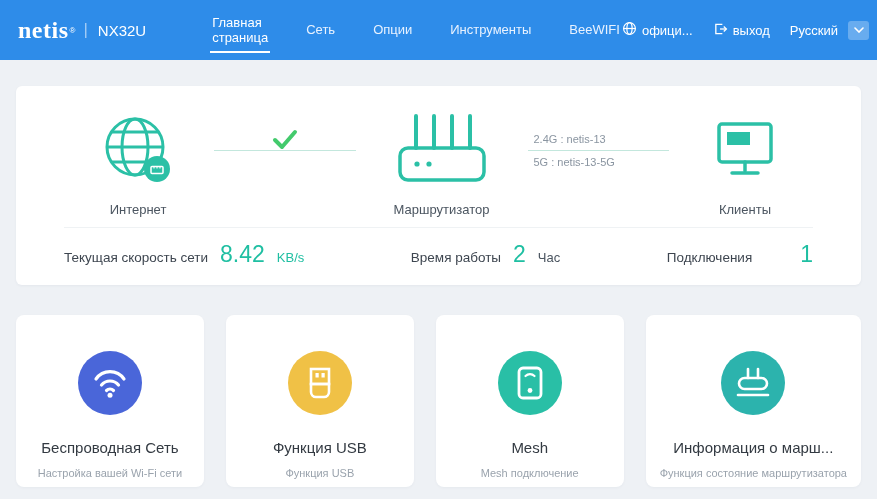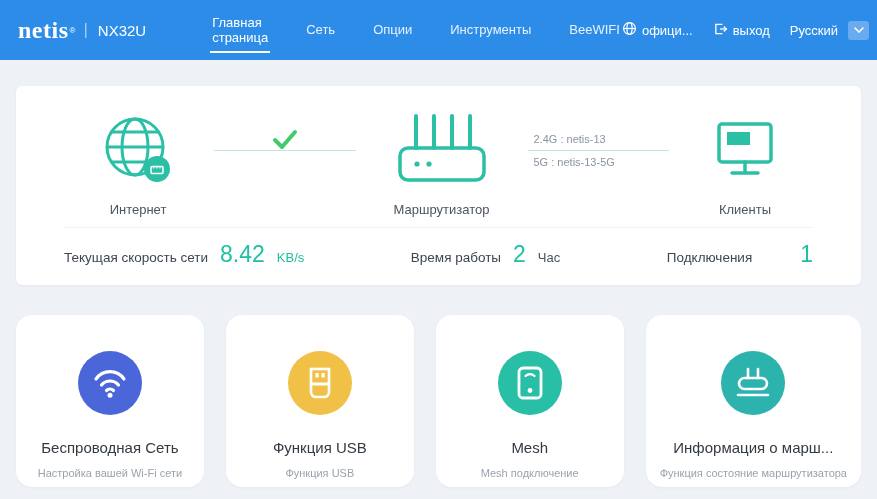--- a/index.html
+++ b/index.html
@@ -54,21 +54,21 @@
   }
   .stat { display: flex; align-items: baseline; gap: 12px; }
   .stat-label { font-size: 13.5px; color: #3e4650; }
   .stat-value { font-size: 23px; color: #1fbfa2; }
   .stat-unit-accent { font-size: 13px; color: #1fbfa2; }
   .stat-unit-dark { font-size: 13px; color: #4b5560; text-align: right; }
   .stat.connections { gap: 48px; }
   
   .grid { display: grid; grid-template-columns: repeat(4, 1fr); gap: 22px; margin-top: 30px; }
   .feature-card {
-    background: #fff; border-radius: 16px; text-align: center;
+    background: #fff; border-radius: 8px; text-align: center;
     padding: 36px 14px 22px; height: 172px; cursor: pointer;
     box-shadow: 0 1px 3px rgba(30,50,80,.04);
   }
   .feature-icon {
     width: 64px; height: 64px; border-radius: 50%;
     margin: 0 auto 24px; display: flex; align-items: center; justify-content: center;
   }
   .bg-wifi { background: #4a66d9; }
   .bg-usb { background: #f0c146; }
   .bg-mesh { background: #29bfa6; }

